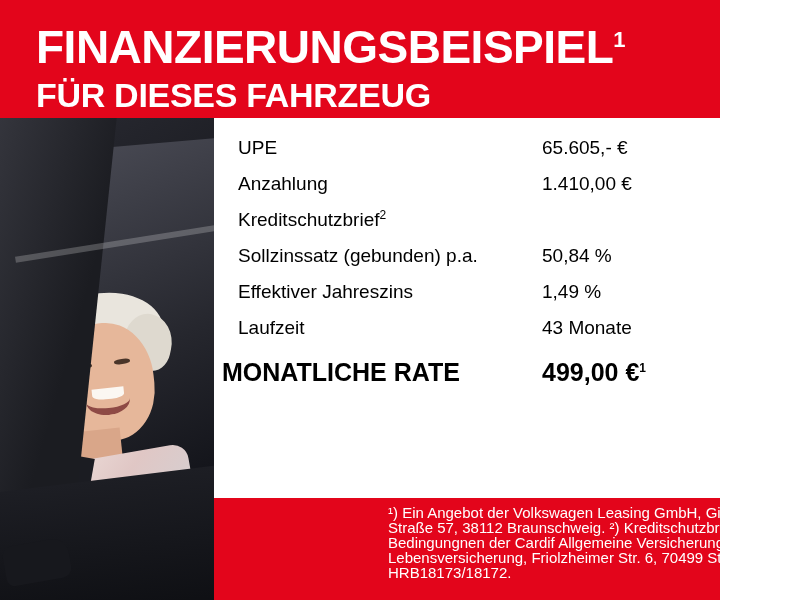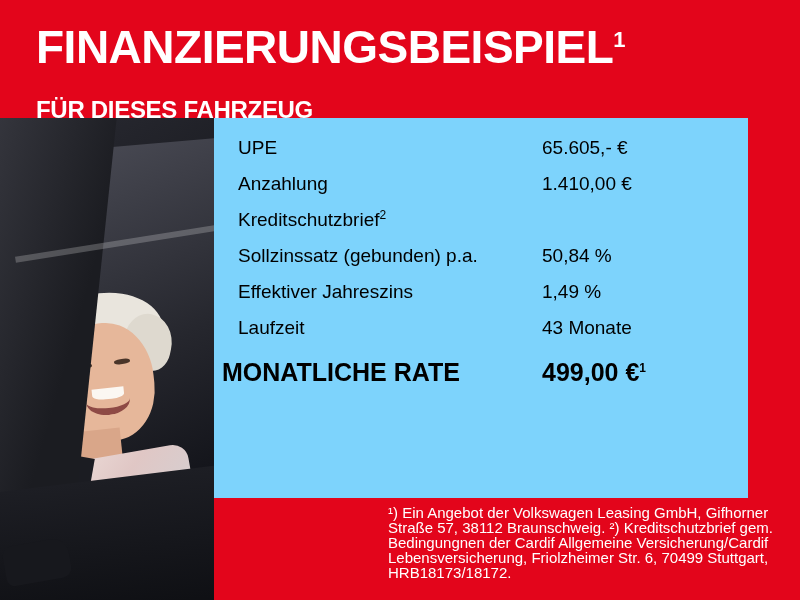--- a/index.html
+++ b/index.html
@@ -5,21 +5,21 @@
   html, body {
     margin: 0;
     padding: 0;
     background: #ffffff;
   }
   body {
     font-family: "Liberation Sans", sans-serif;
   }
   .ad {
     position: relative;
-    width: 800px;
+    width: 720px;
     height: 600px;
     background: #e3051b;
     overflow: hidden;
   }
   
   .header {
     position: absolute;
     left: 36px;
     top: 22px;
     right: 20px;
@@ -32,24 +32,24 @@
     letter-spacing: -0.5px;
     white-space: nowrap;
   }
   .headline sup {
     font-size: 22px;
     vertical-align: super;
     line-height: 0;
   }
   .subheadline {
     color: #ffffff;
-    font-size: 24px;
+    font-size: 34px;
     line-height: 38px;
     font-weight: bold;
-    margin-top: 19px;
+    margin-top: 4px;
     letter-spacing: -0.3px;
     white-space: nowrap;
   }
   
   .photo {
     position: absolute;
     left: 0;
     top: 118px;
     width: 214px;
     height: 482px;
@@ -204,21 +204,21 @@
     background: rgba(255,255,255,0.22);
     transform: rotate(-9deg);
   }
   
   .panel {
     position: absolute;
     left: 214px;
     top: 118px;
     width: 534px;
     height: 380px;
-    background: #7dd3fc;
+    background: #ffffff;
   }
   table.rates {
     width: 100%;
     border-collapse: collapse;
     margin-top: 12px;
   }
   table.rates td {
     font-size: 19px;
     color: #000000;
     padding: 7px 0 7px 0;

